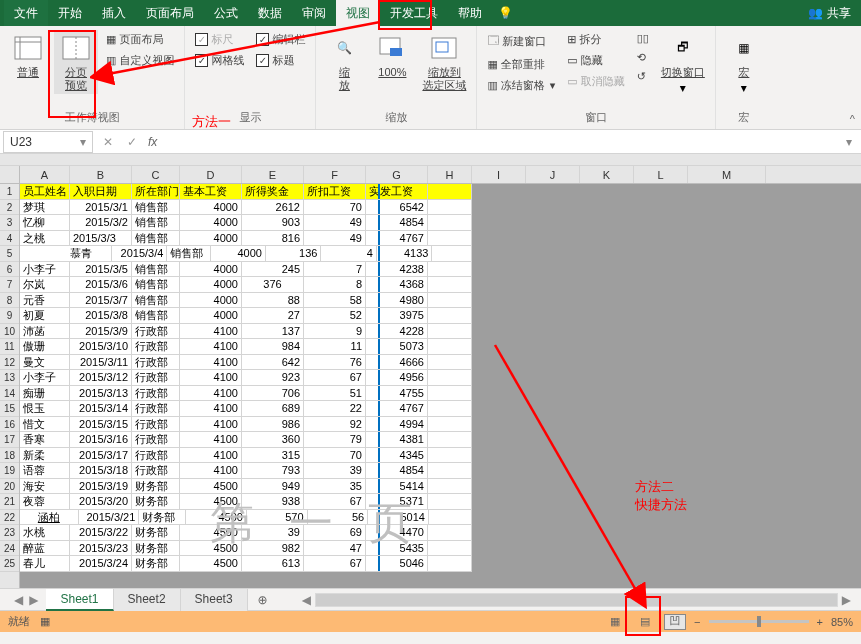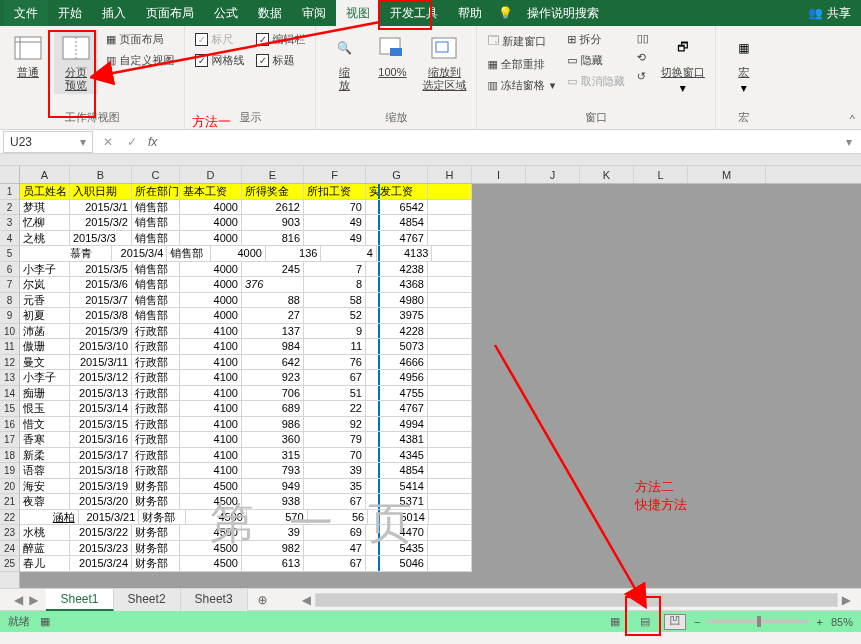--- a/index.html
+++ b/index.html
@@ -56,21 +56,21 @@
 .sheet-tabs { height: 22px; background: #f3f2f1; border-top: 1px solid #d4d4d4; display: flex; align-items: center; padding: 0 6px; gap: 0; }
 .nav-arrows { display: flex; gap: 6px; color: #888; padding: 0 8px; }
 .sheet-tab { padding: 3px 14px; font-size: 12px; border-right: 1px solid #d4d4d4; cursor: pointer; color: #444; background: #e8e8e8; }
 .sheet-tab.active { background: #fff; color: #217346; border-bottom: 2px solid #217346; font-weight: 500; }
 .add-sheet { padding: 0 10px; color: #666; cursor: pointer; }
 .hscroll { flex: 1; margin-left: 20px; display: flex; align-items: center; }
 .hscroll-track { flex: 1; height: 14px; background: #f0f0f0; border: 1px solid #dadada; position: relative; }
 .hscroll-thumb { position: absolute; left: 0; top: 0; bottom: 0; width: 100%; background: #cdcdcd; }
 
 
-.status-bar { height: 22px; background: #86efac; border-top: 1px solid #d4d4d4; display: flex; align-items: center; padding: 7px 8px; font-size: 11px; color: #555; gap: 10px; }
+.status-bar { height: 22px; background: #fdba74; border-top: 1px solid #d4d4d4; display: flex; align-items: center; padding: 7px 8px; font-size: 11px; color: #555; gap: 10px; }
 .status-bar .right { margin-left: auto; display: flex; align-items: center; gap: 8px; }
 .view-btn { width: 22px; height: 16px; border: 1px solid transparent; display: inline-flex; align-items: center; justify-content: center; font-size: 11px; color: #666; cursor: pointer; }
 .view-btn.active { border: 1px solid #888; background: #e6e6e6; }
 .zoom-slider { width: 100px; height: 3px; background: #c4c4c4; position: relative; }
 .zoom-thumb { position: absolute; left: 48px; top: -4px; width: 4px; height: 11px; background: #888; }
 
 
 .red-box { position: absolute; border: 2px solid #ff0000; pointer-events: none; }
 .red-text { position: absolute; color: #ff0000; font-size: 13px; pointer-events: none; }
 
@@ -84,21 +84,20 @@
   <div class="tab">开始</div>
   <div class="tab">插入</div>
   <div class="tab">页面布局</div>
   <div class="tab">公式</div>
   <div class="tab">数据</div>
   <div class="tab">审阅</div>
   <div class="tab active">视图</div>
   <div class="tab">开发工具</div>
   <div class="tab">帮助</div>
   <span class="lightbulb">💡</span>
-  <div class="tab">操作说明搜索</div>
   <div class="right">
     <span>👥</span>
     <span>共享</span>
   </div>
 </div>
 
 <div class="ribbon">
 
   <div class="ribbon-group">
     <div class="ribbon-group-content">
@@ -384,21 +383,21 @@
             <div class="data-cell" style="width: 62px; text-align: right;">7</div>
             <div class="data-cell" style="width: 62px; text-align: right;">4238</div>
             <div class="data-cell" style="width: 44px;"></div>
             <div class="blue-edge" style="right: 92px;"></div>
           </div>
           <div class="data-row">
             <div class="data-cell" style="width: 50px; text-align: left;">尔岚</div>
             <div class="data-cell" style="width: 62px; text-align: right;">2015/3/6</div>
             <div class="data-cell" style="width: 48px; text-align: left;">销售部</div>
             <div class="data-cell" style="width: 62px; text-align: right;">4000</div>
-            <div class="data-cell" style="width: 62px; text-align: left; font-style: italic;">376</div>
+            <div class="data-cell" style="width: 62px; text-align: center;">376</div>
             <div class="data-cell" style="width: 62px; text-align: right;">8</div>
             <div class="data-cell" style="width: 62px; text-align: right;">4368</div>
             <div class="data-cell" style="width: 44px;"></div>
             <div class="blue-edge" style="right: 92px;"></div>
           </div>
           <div class="data-row">
             <div class="data-cell" style="width: 50px; text-align: left;">元香</div>
             <div class="data-cell" style="width: 62px; text-align: right;">2015/3/7</div>
             <div class="data-cell" style="width: 48px; text-align: left;">销售部</div>
             <div class="data-cell" style="width: 62px; text-align: right;">4000</div>
@@ -545,21 +544,21 @@
             <div class="data-cell" style="width: 62px; text-align: right;">2015/3/20</div>
             <div class="data-cell" style="width: 48px; text-align: left;">财务部</div>
             <div class="data-cell" style="width: 62px; text-align: right;">4500</div>
             <div class="data-cell" style="width: 62px; text-align: right;">938</div>
             <div class="data-cell" style="width: 62px; text-align: right;">67</div>
             <div class="data-cell" style="width: 62px; text-align: right;">5371</div>
             <div class="data-cell" style="width: 44px;"></div>
             <div class="blue-edge" style="right: 92px;"></div>
           </div>
           <div class="data-row">
-            <div class="data-cell" style="width: 60px; text-align: right; text-decoration: underline;">涵柏</div>
+            <div class="data-cell" style="width: 60px; text-align: center; text-decoration: underline;">涵柏</div>
             <div class="data-cell" style="width: 62px; text-align: right;">2015/3/21</div>
             <div class="data-cell" style="width: 48px; text-align: left;">财务部</div>
             <div class="data-cell" style="width: 62px; text-align: right;">4500</div>
             <div class="data-cell" style="width: 62px; text-align: right;">570</div>
             <div class="data-cell" style="width: 62px; text-align: right;">56</div>
             <div class="data-cell" style="width: 62px; text-align: right;">5014</div>
             <div class="data-cell" style="width: 44px;"></div>
             <div class="blue-edge" style="right: 92px;"></div>
           </div>
           <div class="data-row">

